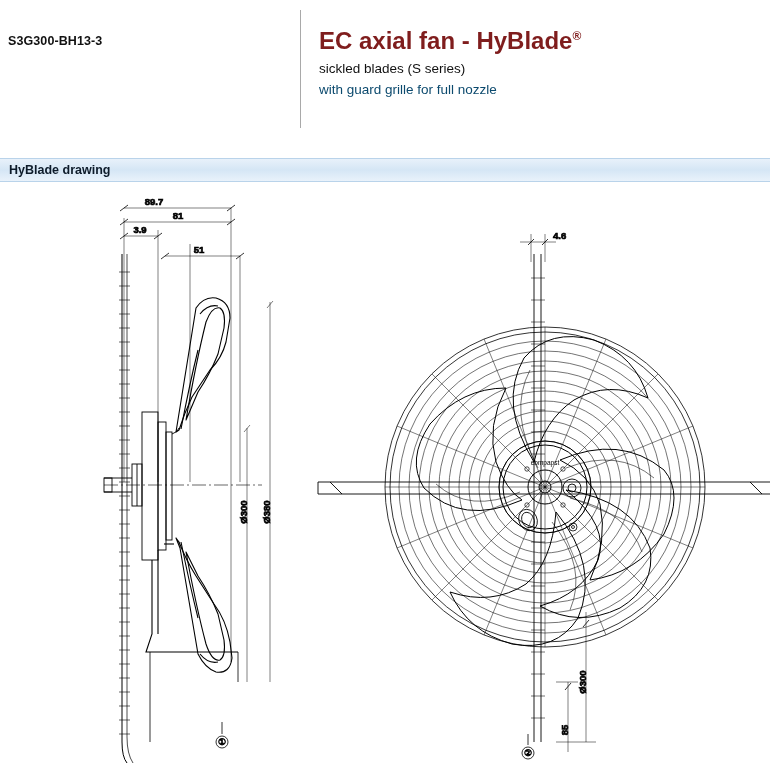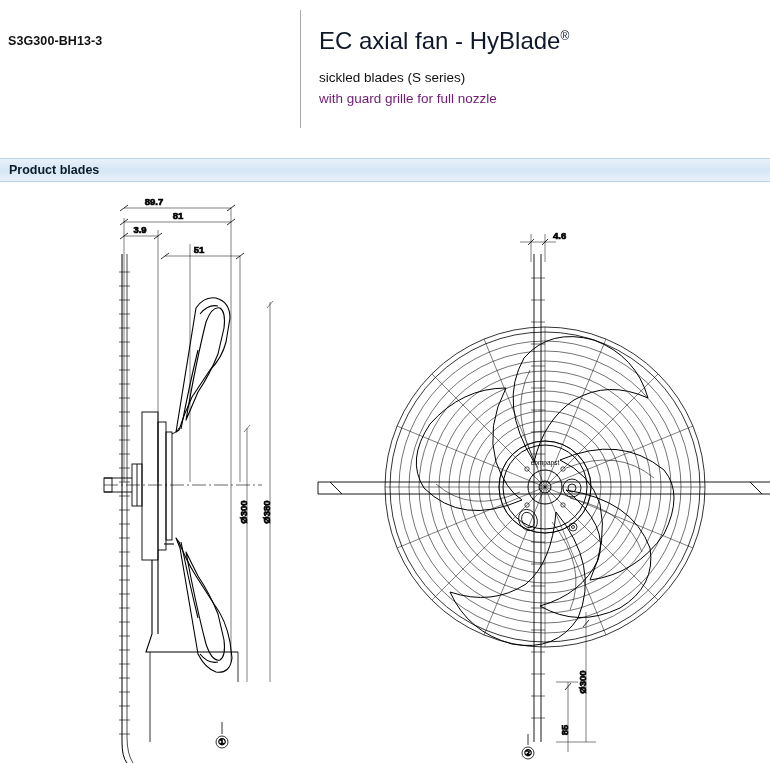--- a/index.html
+++ b/index.html
@@ -38,39 +38,39 @@
     height: 118px;
     background: #a9a9a9;
   }
   .title-block {
     position: absolute;
     left: 319px;
     top: 22px;
   }
   .title {
     font-size: 24px;
-    font-weight: normal;
+    font-weight: bold;
     line-height: 28px;
-    color: #0f172a;
+    color: #7f1d1d;
     white-space: nowrap;
   }
   .title sup {
     font-size: 12px;
     vertical-align: super;
   }
   .subtitle {
     font-size: 13.5px;
     line-height: 25px;
-    margin-top: 10px;
+    margin-top: 1px;
     color: #111;
   }
   .subtitle2 {
     font-size: 13.5px;
     line-height: 18px;
-    color: #701a75;
+    color: #0c4a6e;
   }
 
   
   .section-bar {
     position: absolute;
     left: 0;
     top: 158px;
     width: 770px;
     height: 24px;
     background: linear-gradient(to bottom, #e8f1fa 0%, #d5e6f5 50%, #e9f2fb 100%);
@@ -117,21 +117,21 @@
   <div class="product-code">S3G300-BH13-3</div>
   <div class="header-divider"></div>
   <div class="title-block">
     <div class="title"><span>EC axial fan - HyBlade</span><sup>®</sup></div>
     <div class="subtitle">sickled blades (S series)</div>
     <div class="subtitle2">with guard grille for full nozzle</div>
   </div>
 </div>
 
 <div class="section-bar">
-  <span>Product blades</span>
+  <span>HyBlade drawing</span>
 </div>
 
 <div class="drawing">
 <svg width="770" height="581" viewBox="0 0 770 581">
   <g fill="none" stroke="#000" stroke-width="0.7">
 
     <g>
 
       <g stroke-width="0.5">
 

